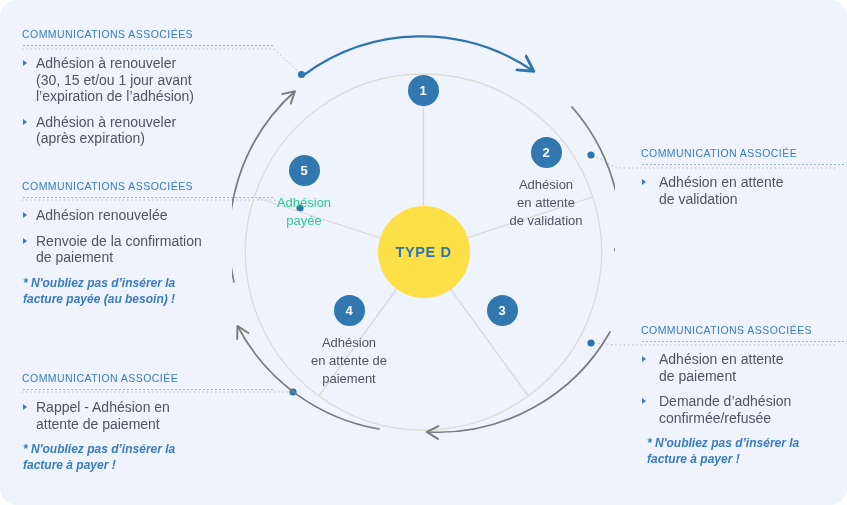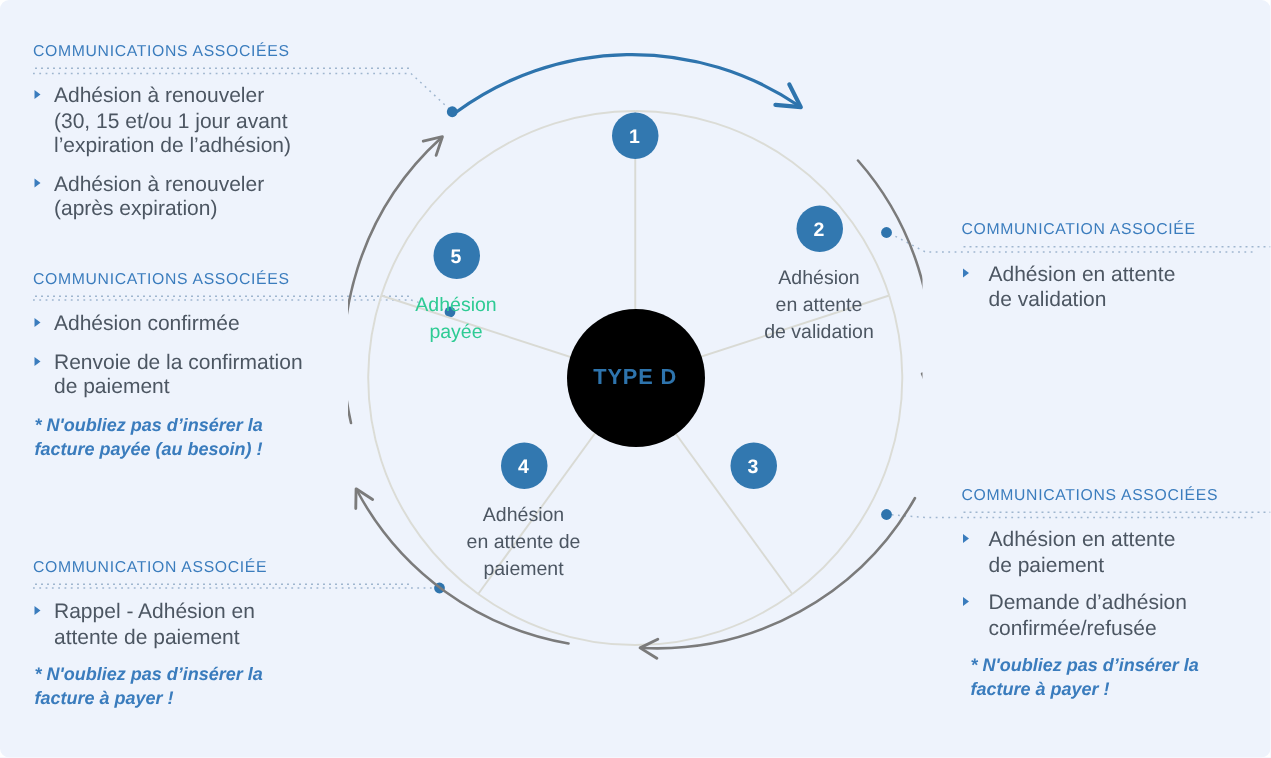--- a/index.html
+++ b/index.html
@@ -6,21 +6,21 @@
   body{
     width:847px;height:505px;
     background:#ffffff;
     font-family:"Liberation Sans", sans-serif;
     overflow:hidden;
   }
   #canvas{
     position:relative;
     width:847px;height:505px;
     background:#eef3fc;
-    border-radius:6px;
+    border-radius:17px;
     overflow:hidden;
   }
 
   
   .panel{position:absolute;}
   .panel-left{left:22px;width:252px;}
   .panel-right{width:210px;}
   .panel-right.align{left:641px;}
 
   .panel-title{
@@ -72,21 +72,21 @@
     width:383px;height:440px;
   }
   #wheel svg{position:absolute;left:0;top:0;}
 
   .hub{
     position:absolute;
     left:191.5px;top:220px;
     width:92px;height:92px;
     margin-left:-46px;margin-top:-46px;
     border-radius:50%;
-    background:#000000;
+    background:#fde047;
     display:flex;align-items:center;justify-content:center;
     z-index:4;
   }
   .hub span{
     font-size:14.5px;
     font-weight:bold;
     color:#2e74ad;
     letter-spacing:.6px;
   }
 
@@ -134,21 +134,21 @@
     <div class="items">
       <div class="bullet-item">Adhésion à renouveler<br>(30, 15 et/ou 1 jour avant<br>l’expiration de l’adhésion)</div>
       <div class="bullet-item">Adhésion à renouveler<br>(après expiration)</div>
     </div>
   </div>
 
   <div class="panel panel-left" style="top:180px;">
     <div class="panel-title">COMMUNICATIONS ASSOCIÉES</div>
     <div class="dotline"></div>
     <div class="items">
-      <div class="bullet-item">Adhésion confirmée</div>
+      <div class="bullet-item">Adhésion renouvelée</div>
       <div class="bullet-item">Renvoie de la confirmation<br>de paiement</div>
     </div>
     <div class="note">* N'oubliez pas d’insérer la<br> facture payée (au besoin) !</div>
   </div>
 
   <div class="panel panel-left" style="top:372px;">
     <div class="panel-title">COMMUNICATION ASSOCIÉE</div>
     <div class="dotline"></div>
     <div class="items">
       <div class="bullet-item">Rappel - Adhésion en<br>attente de paiement</div>

